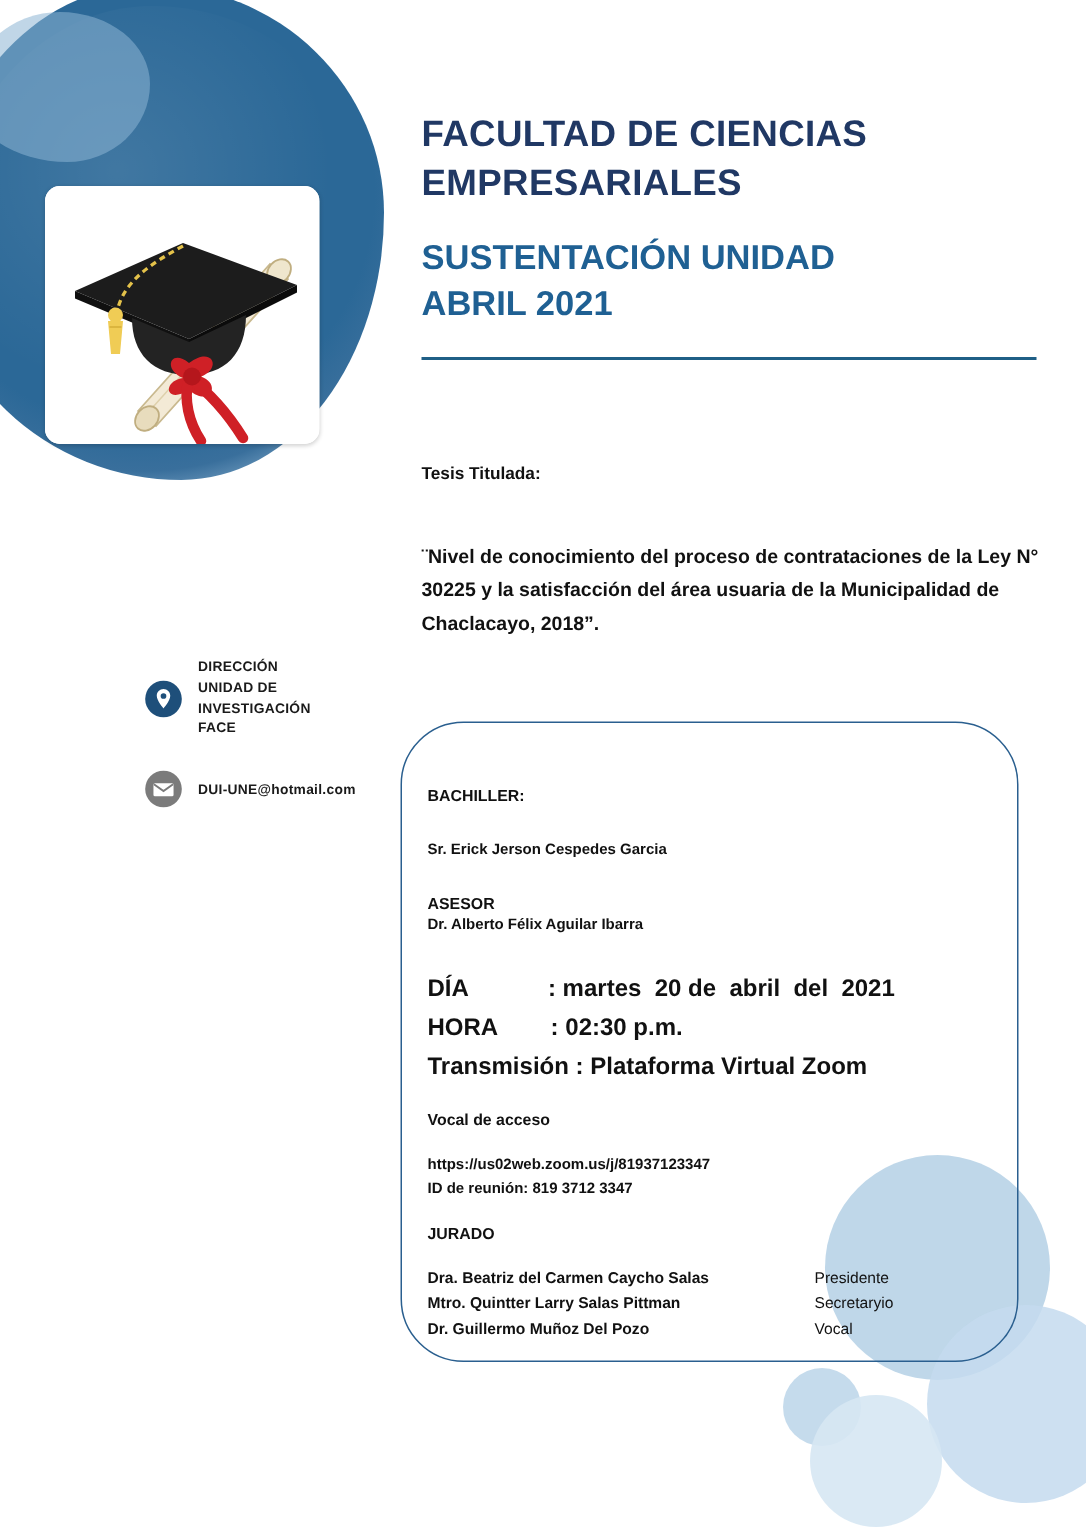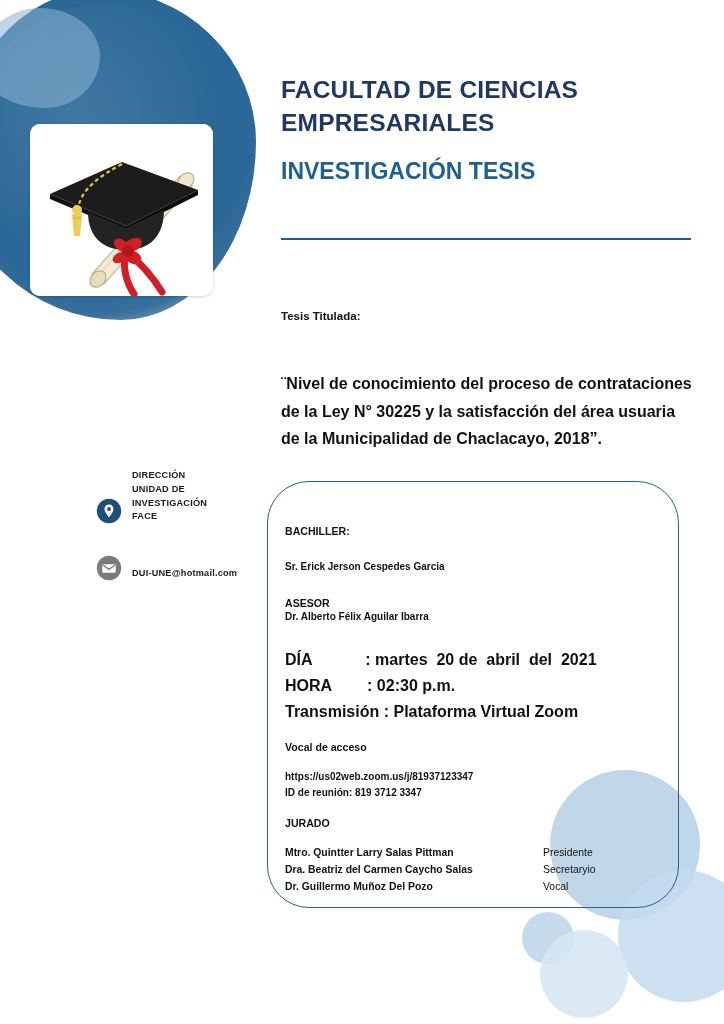--- a/index.html
+++ b/index.html
@@ -128,40 +128,39 @@
     position: absolute;
     left: 281px;
     top: 310px;
     font-size: 11.5px;
     font-weight: bold;
     color: #111111;
   }
   .thesis-text {
     position: absolute;
     left: 281px;
-    top: 370px;
+    top: 360px;
     width: 414px;
-    font-size: 16px;
+    font-size: 13px;
     font-weight: bold;
     color: #111111;
     line-height: 1.72;
   }
 
   
   .contact {
     position: absolute;
     left: 96px;
     top: 438px;
     width: 170px;
   }
   .contact-row {
     display: flex;
-    align-items: flex-end;
+    align-items: center;
     margin-bottom: 20px;
-    margin-top: 31px;
   }
   .contact-row .ico {
     flex: 0 0 auto;
     width: 26px;
     height: 26px;
     margin-right: 10px;
   }
   .contact-row .txt {
     font-size: 9.2px;
     font-weight: bold;
@@ -270,21 +269,22 @@
       </g>
     </svg>
   </div>
 
   <div class="hdr">
     <div class="hdr-title">
       <div>FACULTAD DE CIENCIAS</div>
       <div>EMPRESARIALES</div>
     </div>
     <div class="hdr-sub">
-      <div>INVESTIGACIÓN TESIS</div>
+      <div>SUSTENTACIÓN UNIDAD</div>
+      <div>ABRIL 2021</div>
     </div>
   </div>
   <div class="hdr-rule"></div>
 
   <div class="thesis-label">Tesis Titulada:</div>
   <div class="thesis-text">¨Nivel de conocimiento del proceso de contrataciones de la Ley N° 30225 y la satisfacción del área usuaria de la Municipalidad de Chaclacayo, 2018”.</div>
 
   <div class="contact">
 
     <div class="contact-row pin">
@@ -333,22 +333,22 @@
     <div class="gap-md"></div>
     <div class="ib-head">Vocal de acceso</div>
     <div class="gap-md"></div>
     <div class="ib-line">https://us02web.zoom.us/j/81937123347</div>
     <div class="ib-line">ID de reunión: 819 3712 3347</div>
     <div class="gap-md"></div>
     <div class="ib-head">JURADO</div>
     <div class="gap-md"></div>
     <div class="jury-wrap">
       <div class="jury-names">
+        <div>Dra. Beatriz del Carmen Caycho Salas</div>
         <div>Mtro.  Quintter Larry Salas Pittman</div>
-        <div>Dra. Beatriz del Carmen Caycho Salas</div>
         <div>Dr. Guillermo Muñoz Del Pozo</div>
       </div>
       <div class="jury-roles">
         <div>Presidente</div>
         <div>Secretaryio</div>
         <div>Vocal</div>
       </div>
     </div>
   </div>
 

